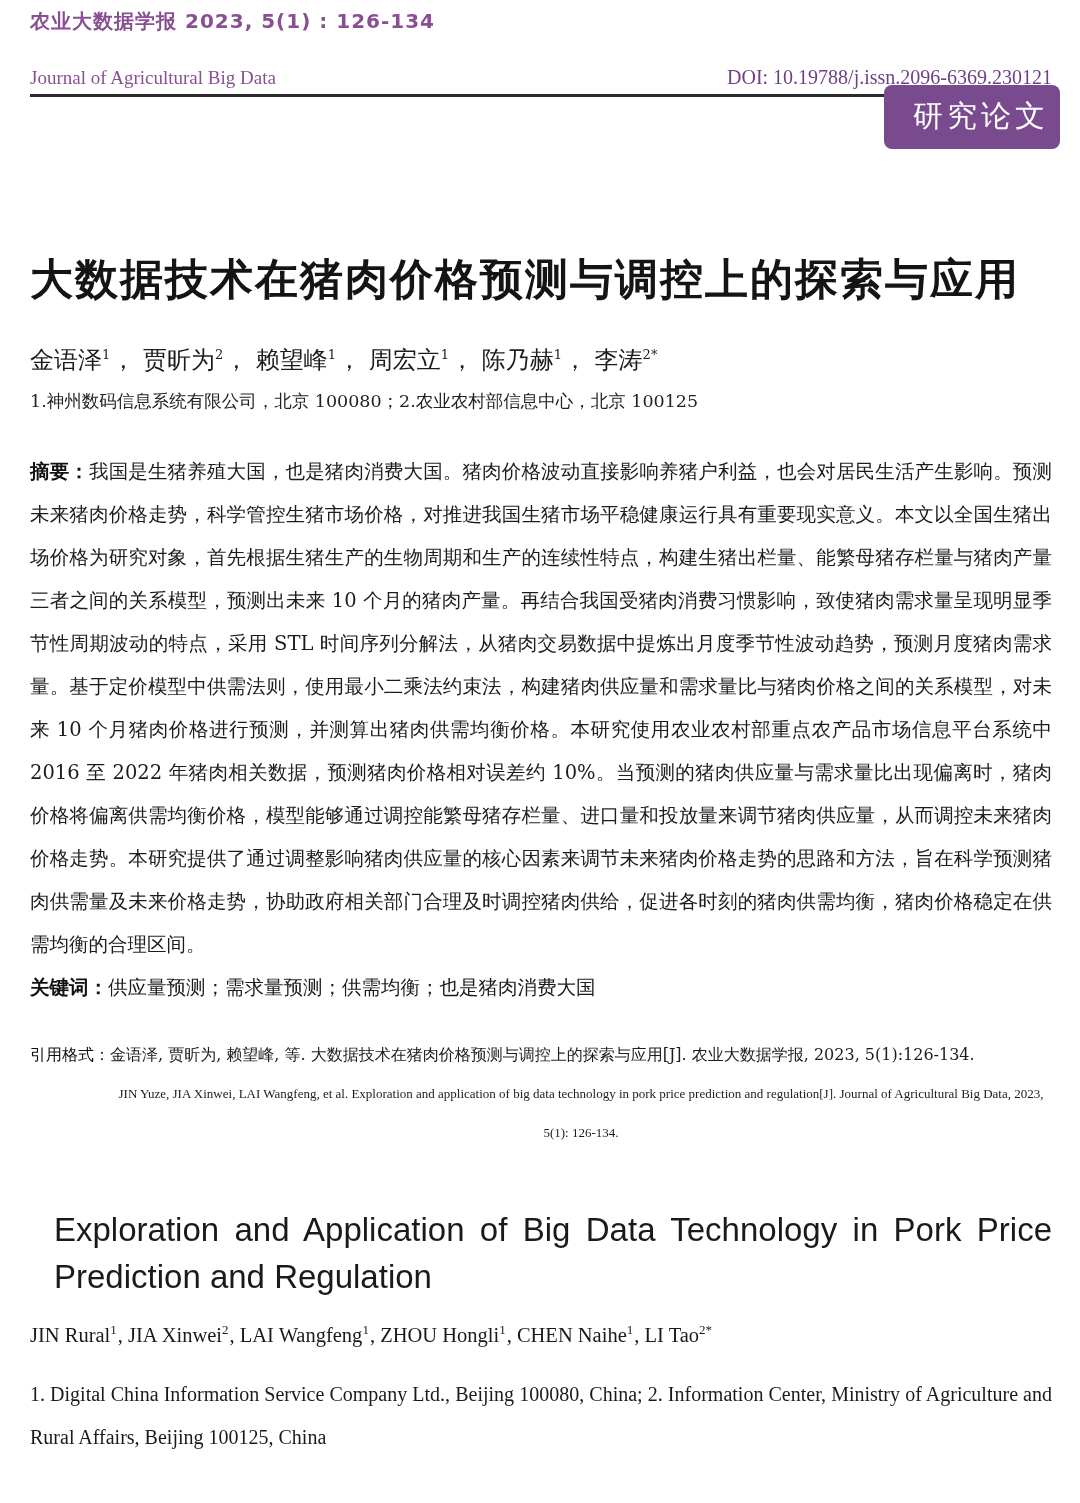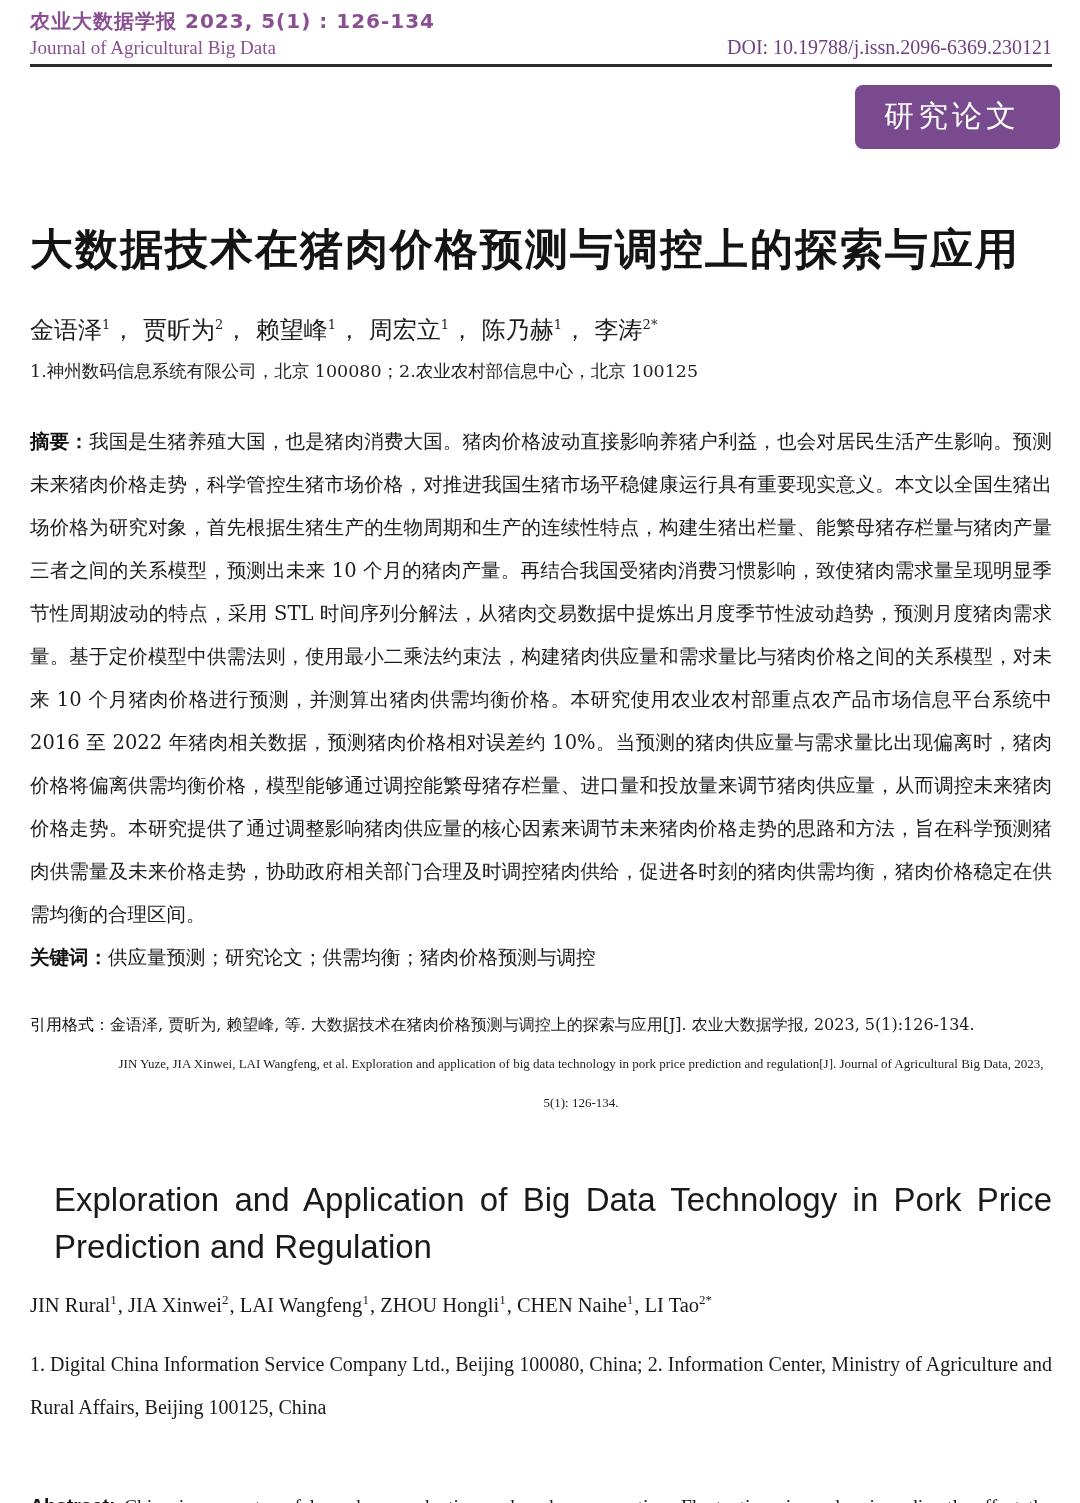--- a/index.html
+++ b/index.html
@@ -35,38 +35,39 @@
     color: #8a4f93;
     font-family: "Liberation Serif", serif;
     font-size: 19px;
     line-height: 24px;
   }
   .doi {
     color: #6e3f85;
     font-family: "Liberation Serif", serif;
     font-size: 20px;
     line-height: 24px;
+    margin-top: 30px;
   }
   .header-rule {
     border: none;
     border-top: 3px solid #2b2b2b;
     margin-top: 4px;
   }
 
   
   .badge {
     position: absolute;
     top: 85px;
     right: 20px;
     background: #7a4a8e;
     color: #ffffff;
     font-family: "DejaVu Sans", "Liberation Sans", sans-serif;
     font-size: 30px;
     letter-spacing: 4px;
-    padding: 11px 40px 12px 29px;
+    padding: 11px 11px 12px 29px;
     border-radius: 8px;
   }
 
   
   .title-cn {
     margin-top: 152px;
     font-family: "DejaVu Sans", "Liberation Sans", sans-serif;
     font-weight: 700;
     font-size: 43px;
     line-height: 60px;
@@ -190,21 +191,21 @@
     <span><span>赖望峰</span><sup>1</sup><span>，</span></span>
     <span><span>周宏立</span><sup>1</sup><span>，</span></span>
     <span><span>陈乃赫</span><sup>1</sup><span>，</span></span>
     <span><span>李涛</span><sup>2*</sup><span></span></span>
   </div>
 
   <div class="affil-cn">1.神州数码信息系统有限公司，北京 100080；2.农业农村部信息中心，北京 100125</div>
 
   <p class="abstract-cn"><span class="label-cjk">摘要：</span><span>我国是生猪养殖大国，也是猪肉消费大国。猪肉价格波动直接影响养猪户利益，也会对居民生活产生影响。预测未来猪肉价格走势，科学管控生猪市场价格，对推进我国生猪市场平稳健康运行具有重要现实意义。本文以全国生猪出场价格为研究对象，首先根据生猪生产的生物周期和生产的连续性特点，构建生猪出栏量、能繁母猪存栏量与猪肉产量三者之间的关系模型，预测出未来 10 个月的猪肉产量。再结合我国受猪肉消费习惯影响，致使猪肉需求量呈现明显季节性周期波动的特点，采用 STL 时间序列分解法，从猪肉交易数据中提炼出月度季节性波动趋势，预测月度猪肉需求量。基于定价模型中供需法则，使用最小二乘法约束法，构建猪肉供应量和需求量比与猪肉价格之间的关系模型，对未来 10 个月猪肉价格进行预测，并测算出猪肉供需均衡价格。本研究使用农业农村部重点农产品市场信息平台系统中 2016 至 2022 年猪肉相关数据，预测猪肉价格相对误差约 10%。当预测的猪肉供应量与需求量比出现偏离时，猪肉价格将偏离供需均衡价格，模型能够通过调控能繁母猪存栏量、进口量和投放量来调节猪肉供应量，从而调控未来猪肉价格走势。本研究提供了通过调整影响猪肉供应量的核心因素来调节未来猪肉价格走势的思路和方法，旨在科学预测猪肉供需量及未来价格走势，协助政府相关部门合理及时调控猪肉供给，促进各时刻的猪肉供需均衡，猪肉价格稳定在供需均衡的合理区间。</span></p>
 
-  <p class="keywords-cn"><span class="label-cjk">关键词：</span><span>供应量预测；研究论文；供需均衡；猪肉价格预测与调控</span></p>
+  <p class="keywords-cn"><span class="label-cjk">关键词：</span><span>供应量预测；需求量预测；供需均衡；也是猪肉消费大国</span></p>
 
   <div class="citation-block">
     <p class="cite-cn"><span class="cite-label">引用格式：</span><span>金语泽, 贾昕为, 赖望峰, 等. 大数据技术在猪肉价格预测与调控上的探索与应用[J]. 农业大数据学报, 2023, 5(1):126-134.</span></p>
     <p class="cite-en">JIN Yuze, JIA Xinwei, LAI Wangfeng, et al. Exploration and application of big data technology in pork price prediction and regulation[J]. Journal of Agricultural Big Data, 2023, 5(1): 126-134.</p>
   </div>
 
   <h2 class="title-en">Exploration and Application of Big Data Technology in Pork Price Prediction and Regulation</h2>
 
   <div class="authors-en">
     <span><span>JIN Rural</span><sup>1</sup><span>, </span></span>

